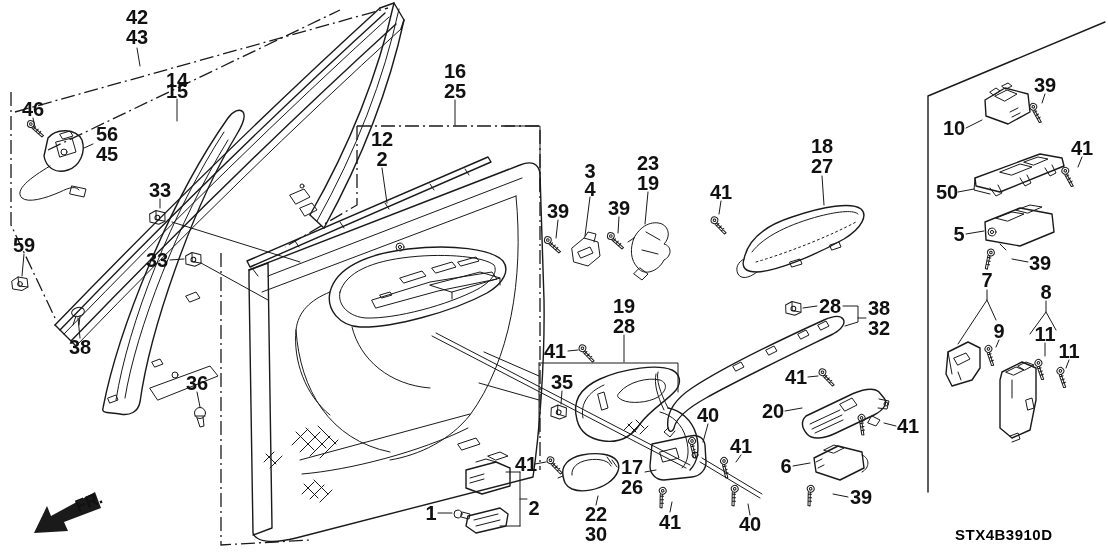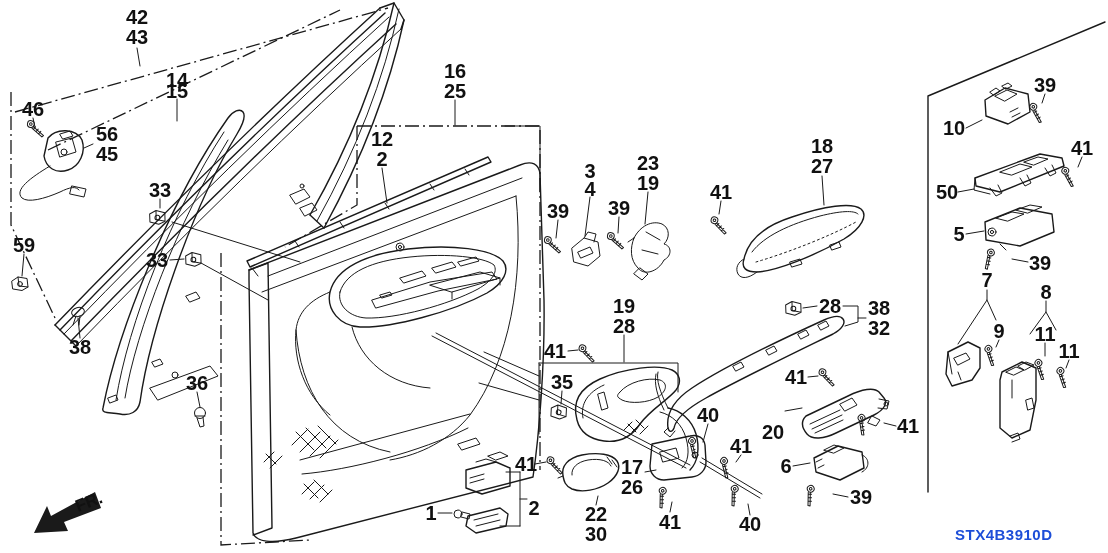--- a/index.html
+++ b/index.html
@@ -2,21 +2,21 @@
 <html><head>
 <meta charset="utf-8">
 <style>
   html,body{margin:0;padding:0;background:#fff;}
   .stage{position:relative;width:1108px;height:553px;background:#fff;overflow:hidden;
          font-family:"Liberation Sans","DejaVu Sans",sans-serif;}
   .stage svg{position:absolute;left:0;top:0;}
   .co{position:absolute;transform:translate(-50%,-50%);font-size:20px;font-weight:bold;
       color:#111;line-height:1;white-space:nowrap;}
   .code{position:absolute;left:955px;top:526px;font-size:15px;font-weight:600;
-        color:#1d4ed8;letter-spacing:.5px;}
+        color:#000000;letter-spacing:.5px;}
   .ln{stroke:#1a1a1a;stroke-width:1.4;fill:none;stroke-linecap:round;stroke-linejoin:round;}
   .thin{stroke-width:1;}
   .dd{stroke:#1a1a1a;stroke-width:1.3;fill:none;stroke-dasharray:14 4 2 4;}
   .fill{fill:#1a1a1a;stroke:none;}
 </style>
 </head>
 <body>
 
 <div class="stage">
 
@@ -290,21 +290,21 @@
   <div class="co" style="left:822px;top:146px">18</div>
   <div class="co" style="left:822px;top:166px">27</div>
   <div class="co" style="left:624px;top:306px">19</div>
   <div class="co" style="left:624px;top:326px">28</div>
   <div class="co" style="left:555px;top:351px">41</div>
   <div class="co" style="left:562px;top:382px">35</div>
   <div class="co" style="left:830px;top:306px">28</div>
   <div class="co" style="left:879px;top:308px">38</div>
   <div class="co" style="left:879px;top:328px">32</div>
   <div class="co" style="left:796px;top:377px">41</div>
-  <div class="co" style="left:773px;top:432px">20</div>
+  <div class="co" style="left:773px;top:411px">20</div>
   <div class="co" style="left:908px;top:426px">41</div>
   <div class="co" style="left:708px;top:415px">40</div>
   <div class="co" style="left:741px;top:446px">41</div>
   <div class="co" style="left:632px;top:467px">17</div>
   <div class="co" style="left:632px;top:487px">26</div>
   <div class="co" style="left:670px;top:522px">41</div>
   <div class="co" style="left:750px;top:524px">40</div>
   <div class="co" style="left:596px;top:514px">22</div>
   <div class="co" style="left:596px;top:534px">30</div>
   <div class="co" style="left:526px;top:464px">41</div>

